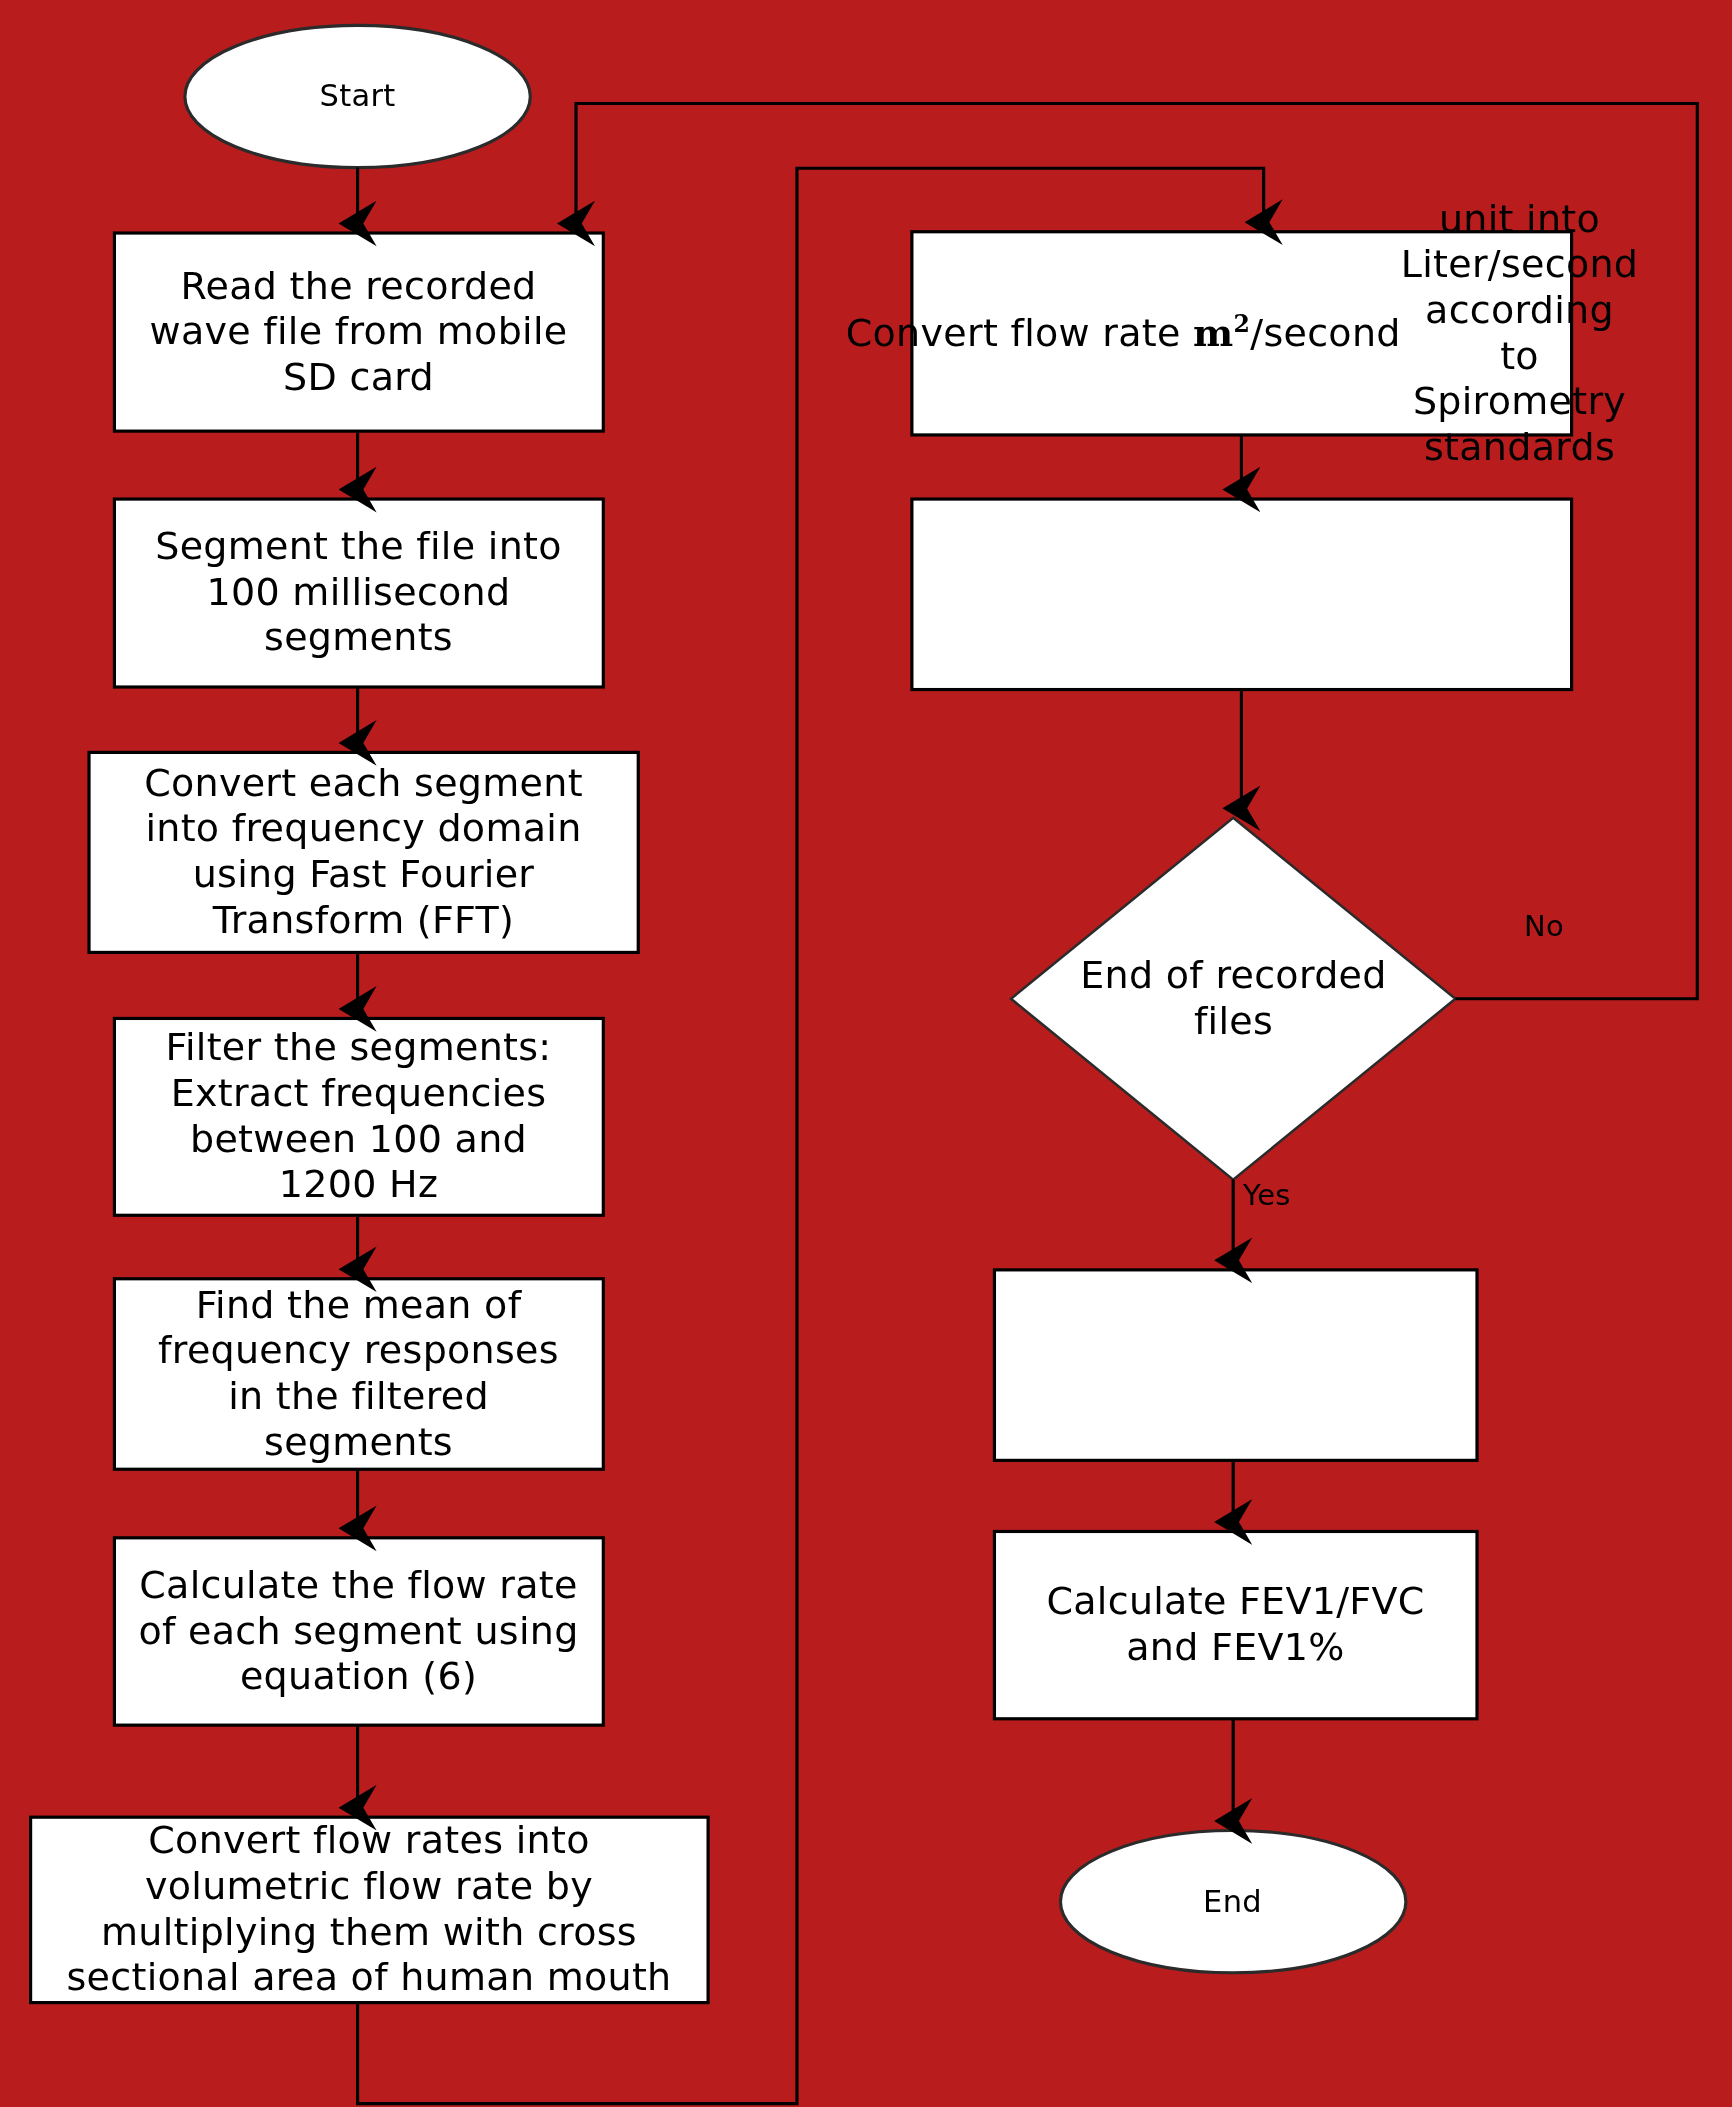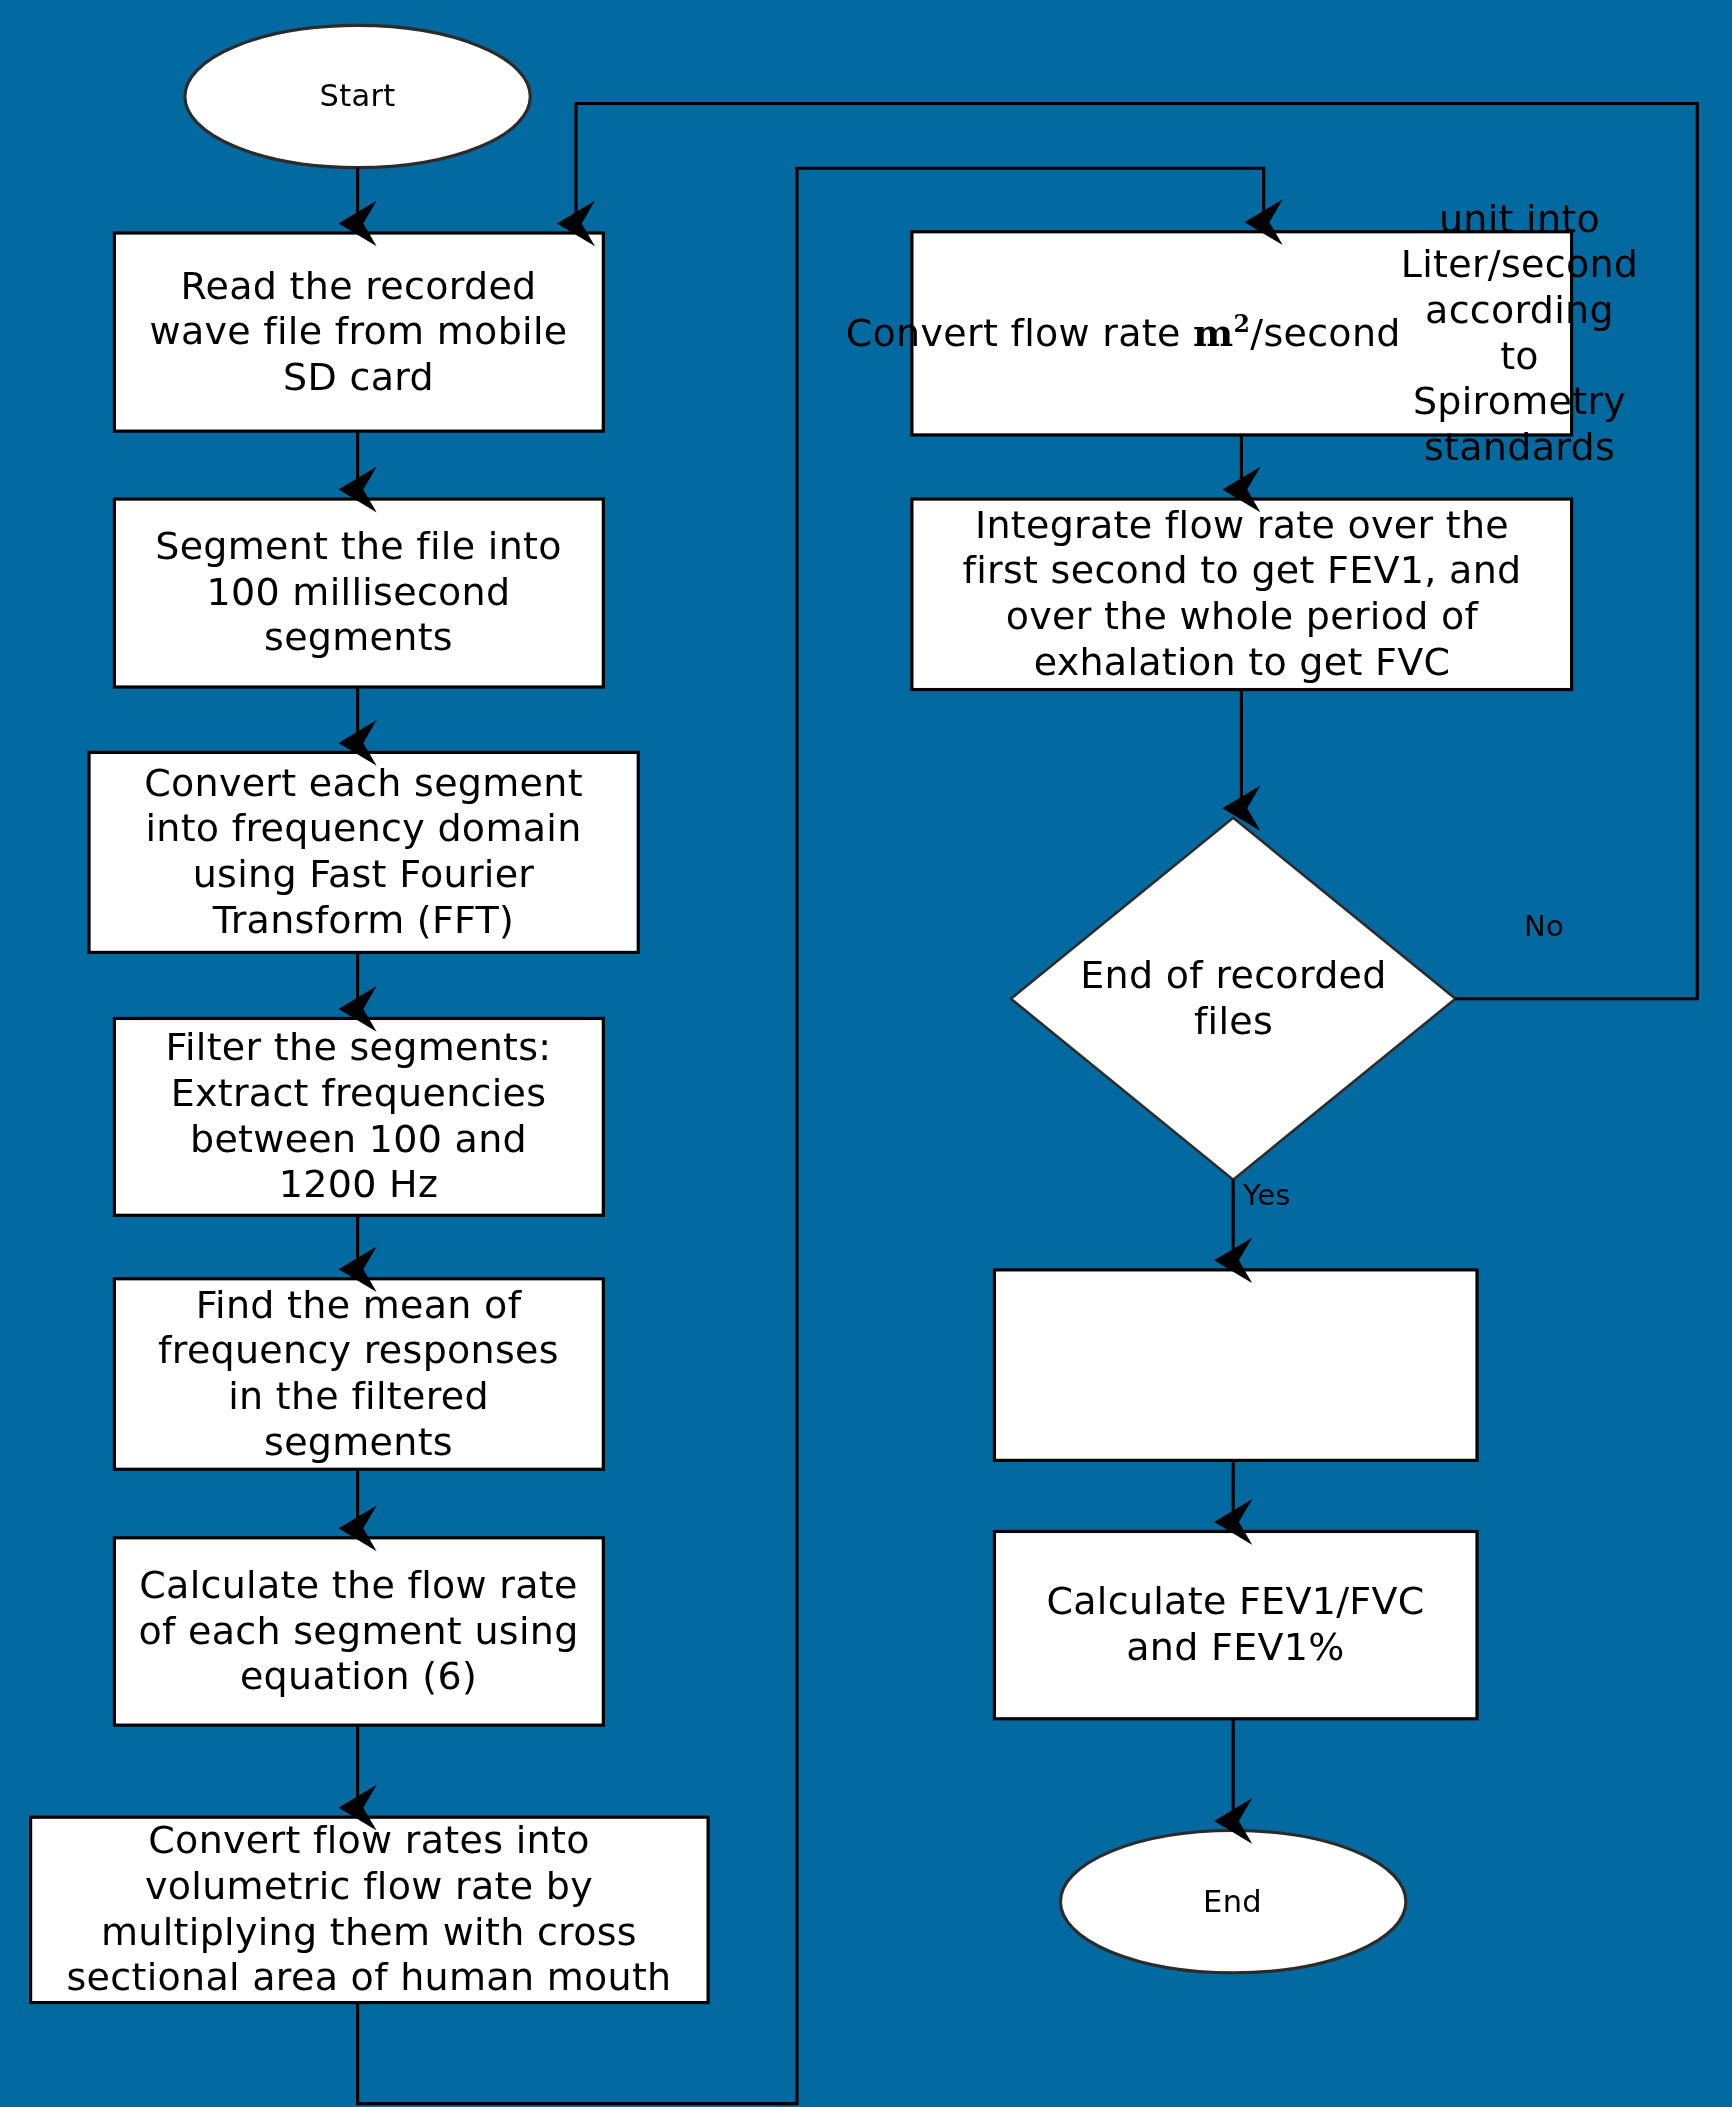--- a/index.html
+++ b/index.html
@@ -5,21 +5,21 @@
 <style>
   html,body{margin:0;padding:0;background:#ffffff;}
   body{
     font-family:"DejaVu Sans","Liberation Sans",sans-serif;
     color:#000000;
   }
   #chart-root{
     position:relative;
     width:1733px;
     height:2108px;
-    background:#0369a1;
+    background:#b91c1c;
     overflow:hidden;
   }
   #flow-svg{
     position:absolute;
     left:0; top:0;
     width:1733px;
     height:2108px;
   }
   .node-label{
     position:absolute;
@@ -130,24 +130,20 @@
 multiplying them with cross
 sectional area of human mouth</div>
 
   <div class="node-label" style="left:912px;top:232px;width:660px;height:203px;flex-direction:row;">
     <div style="white-space:nowrap;"><span>Convert flow rate </span><span class="boldm">m</span><span class="sup2 boldm">2</span><span>/second</span></div>
     <div style="white-space:pre-line;text-align:center;">unit into Liter/second
 according to Spirometry
 standards</div>
   </div>
 
-  <div class="node-label" style="left:912px;top:499px;width:660px;height:190px;">Integrate flow rate over the
-first second to get FEV1, and
-over the whole period of
-exhalation to get FVC</div>
 
   <div class="node-label" style="left:1043px;top:919px;width:381px;height:159px;">End of recorded
 files</div>
 
 
   <div class="node-label" style="left:994px;top:1531px;width:483px;height:187px;">Calculate FEV1/FVC
 and FEV1%</div>
 
   <div class="node-label terminator-label" style="left:1060px;top:1831px;width:345px;height:142px;">End</div>
 

